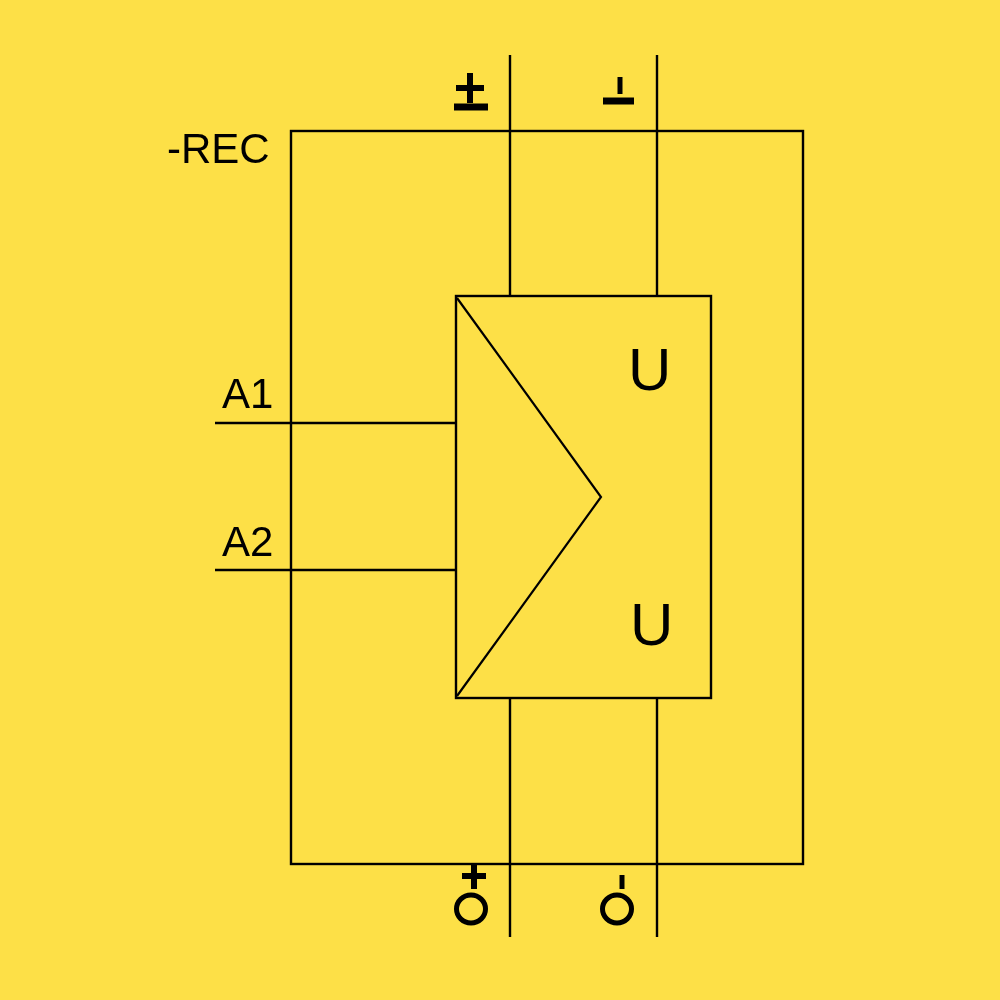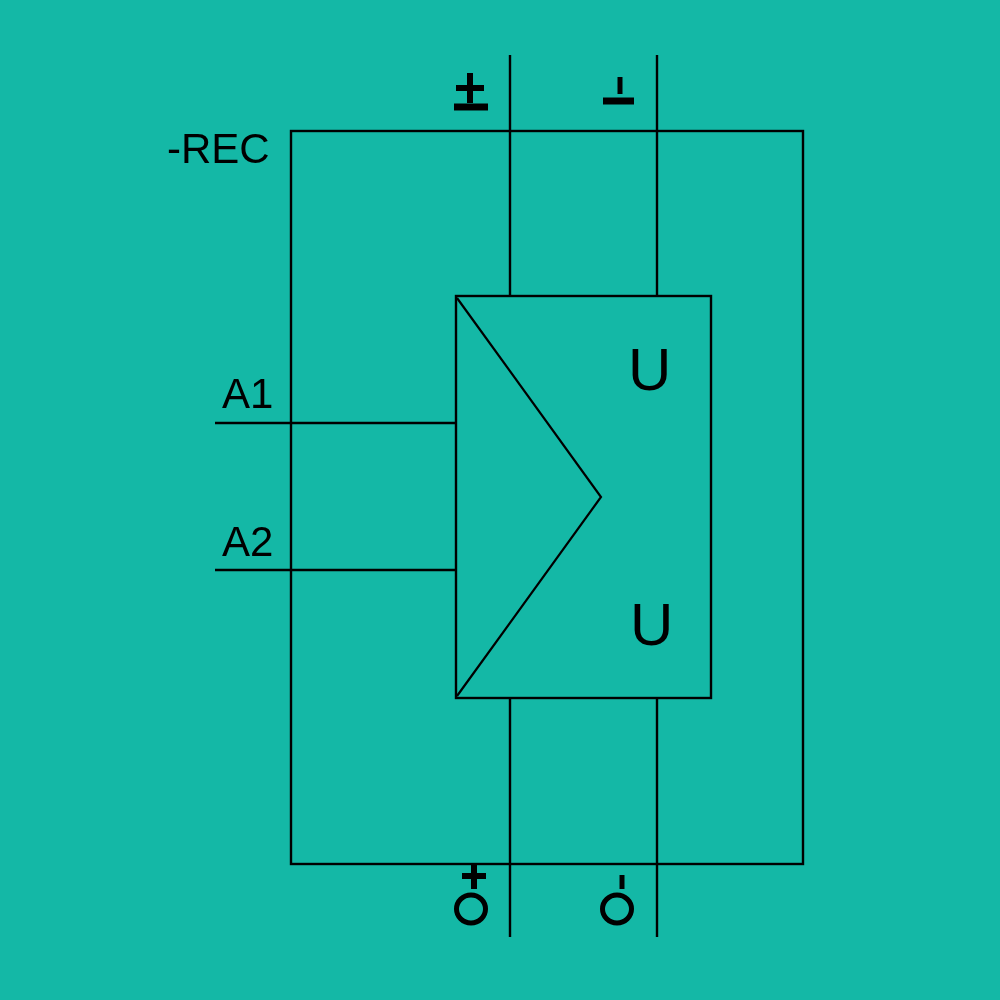--- a/index.html
+++ b/index.html
@@ -4,21 +4,21 @@
 <style>
   html, body {
     margin: 0;
     padding: 0;
     background: #ffffff;
   }
   .canvas {
     position: relative;
     width: 1000px;
     height: 1000px;
-    background: #14b8a6;
+    background: #fde047;
     font-family: "Liberation Sans", sans-serif;
     overflow: hidden;
   }
   svg { display: block; }
   svg text {
     font-family: "Liberation Sans", sans-serif;
     fill: #000000;
   }
   .label-std  { font-size: 42px; }
   .label-big  { font-size: 60px; }

